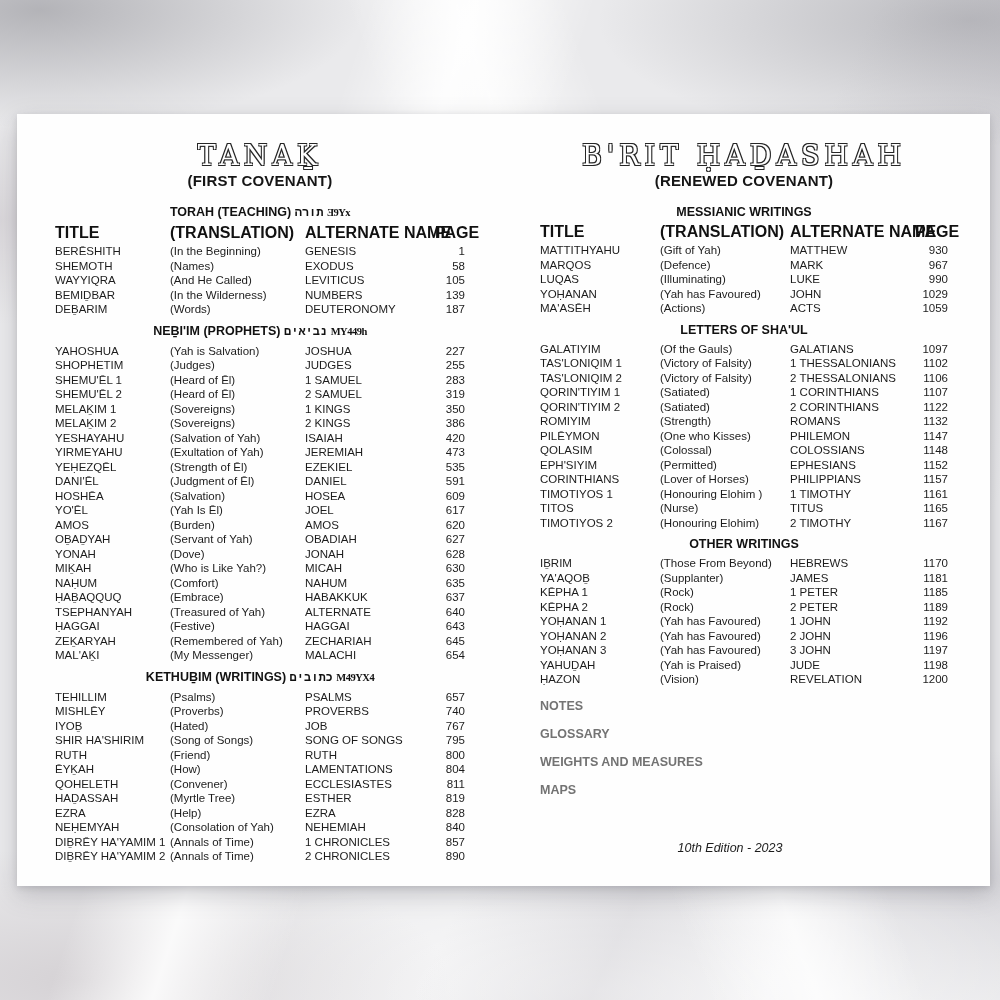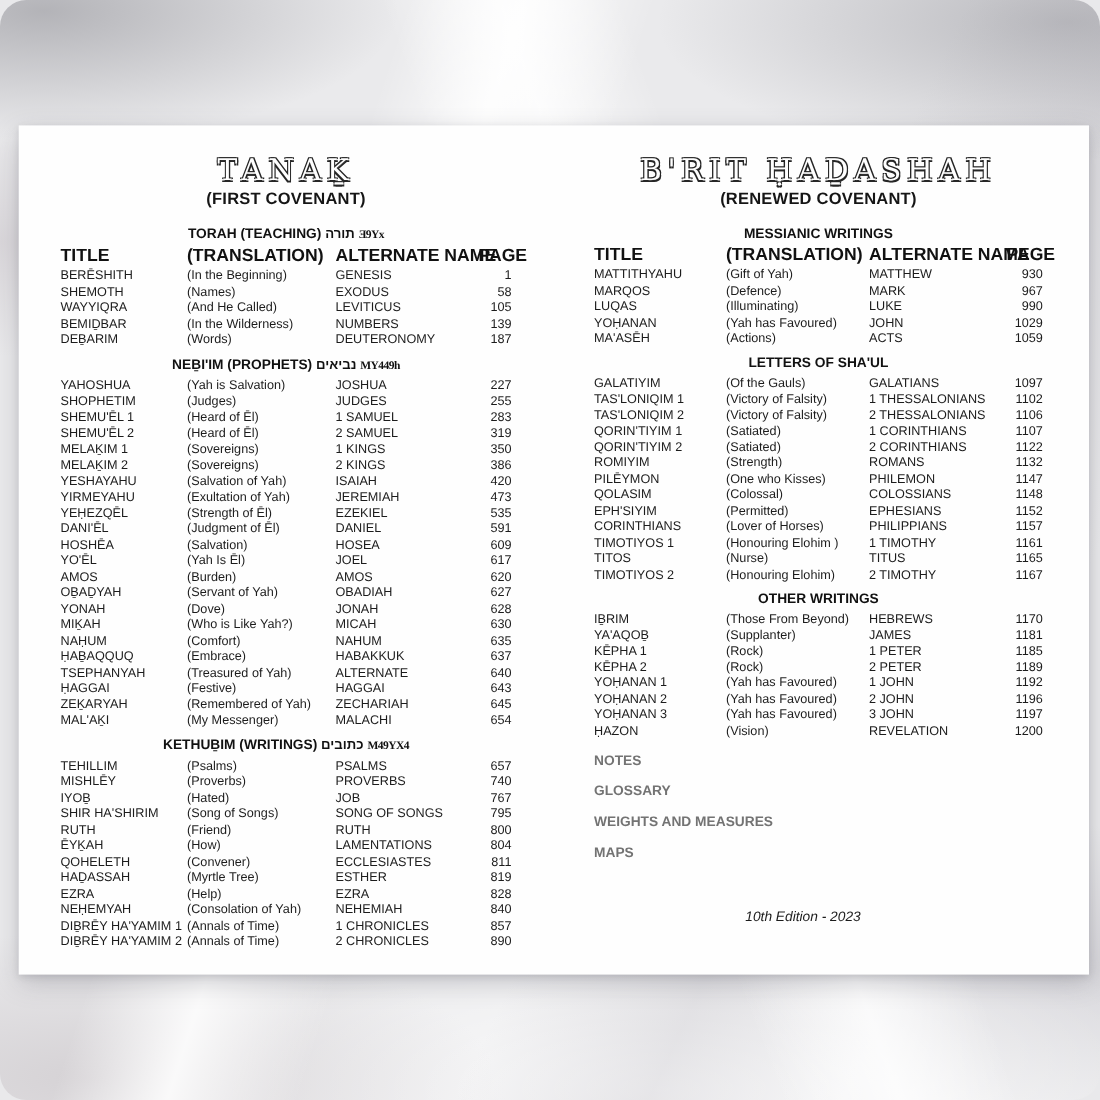--- a/index.html
+++ b/index.html
@@ -10,21 +10,20 @@
     background-image:
       radial-gradient(ellipse 520px 190px at 4% 1%, rgba(125,125,132,.50), transparent 62%),
       radial-gradient(ellipse 620px 210px at 97% 2%, rgba(120,120,128,.42), transparent 60%),
       radial-gradient(ellipse 420px 160px at 0% 22%, rgba(205,200,205,.55), transparent 65%),
       linear-gradient(108deg, transparent 28%, rgba(255,255,255,.85) 36%, transparent 45%),
       linear-gradient(70deg, transparent 52%, rgba(255,255,255,.75) 60%, transparent 68%),
       linear-gradient(115deg, transparent 60%, rgba(198,196,202,.38) 72%, transparent 84%),
       radial-gradient(ellipse 560px 200px at 8% 98%, rgba(196,190,194,.55), transparent 66%),
       radial-gradient(ellipse 700px 240px at 60% 99%, rgba(255,255,255,.8), transparent 70%),
       radial-gradient(ellipse 500px 200px at 99% 88%, rgba(188,186,194,.4), transparent 65%);
-    border-radius: 24px;
   }
   .page{
     position:absolute;left:17px;top:114px;width:973px;height:772px;
     background:#fefefe;
     box-shadow:0 8px 22px rgba(90,90,100,.28), 0 2px 6px rgba(90,90,100,.18);
   }
   .col{position:absolute;top:26px;}
   .col-left{left:38px;width:410px;}
   .col-right{left:523px;width:408px;}
   .big-title{
@@ -32,21 +31,21 @@
     font-size:27px;line-height:32px;letter-spacing:5px;text-align:center;
     font-weight:400;color:#ffffff;white-space:nowrap;
     text-shadow:-1px -1px 0 #262626,1px -1px 0 #262626,-1px 1px 0 #262626,1px 1px 0 #262626,0 0 1px #262626;
   }
   .subtitle{font-size:15px;line-height:18px;font-weight:bold;text-align:center;color:#151515;margin-bottom:15px;letter-spacing:.2px;}
   .section{margin-top:0;}
   .sec-header{
     font-size:12.5px;line-height:15px;font-weight:bold;color:#111;
     text-align:center;margin-top:7px;margin-bottom:4px;white-space:nowrap;
   }
-  .sec-header .hebrew{font-weight:bold;font-size:12px;font-family:Liberation Sans, sans-serif;}
+  .sec-header .hebrew{font-weight:bold;font-size:12px;font-family:Liberation Mono, monospace;}
   .sec-header .paleo{font-weight:bold;font-size:10.5px;letter-spacing:-.5px;font-family:Liberation Serif, serif;}
   .hdr-row,.data-row{display:grid;}
   .col-left .hdr-row,.col-left .data-row{grid-template-columns:115px 135px 130px 1fr;}
   .col-right .hdr-row,.col-right .data-row{grid-template-columns:120px 130px 125px 1fr;}
   .hdr-row{font-weight:bold;font-size:16px;line-height:15px;color:#111;margin-bottom:4px;margin-top:4px;}
   .data-row{font-size:11.5px;line-height:14.5px;color:#1c1c1c;}
   .cell{white-space:nowrap;overflow:visible;}
   .cell.page-num{text-align:right;}
   .footer{margin-top:12px;}
   .footer-item{font-size:12.5px;line-height:15px;font-weight:bold;color:#737373;text-align:left;margin-bottom:13px;width:380px;}
@@ -476,20 +475,26 @@
               <span class="cell">2 JOHN</span>
               <span class="cell page-num">1196</span>
             </div>
             <div class="data-row">
               <span class="cell">YOḤANAN 3</span>
               <span class="cell">(Yah has Favoured)</span>
               <span class="cell">3 JOHN</span>
               <span class="cell page-num">1197</span>
             </div>
             <div class="data-row">
+              <span class="cell">YAHUḎAH</span>
+              <span class="cell">(Yah is Praised)</span>
+              <span class="cell">JUDE</span>
+              <span class="cell page-num">1198</span>
+            </div>
+            <div class="data-row">
               <span class="cell">ḤAZON</span>
               <span class="cell">(Vision)</span>
               <span class="cell">REVELATION</span>
               <span class="cell page-num">1200</span>
             </div>
           </div>
         </div>
       <div class="footer">
           <div class="footer-item">NOTES</div>
           <div class="footer-item">GLOSSARY</div>

